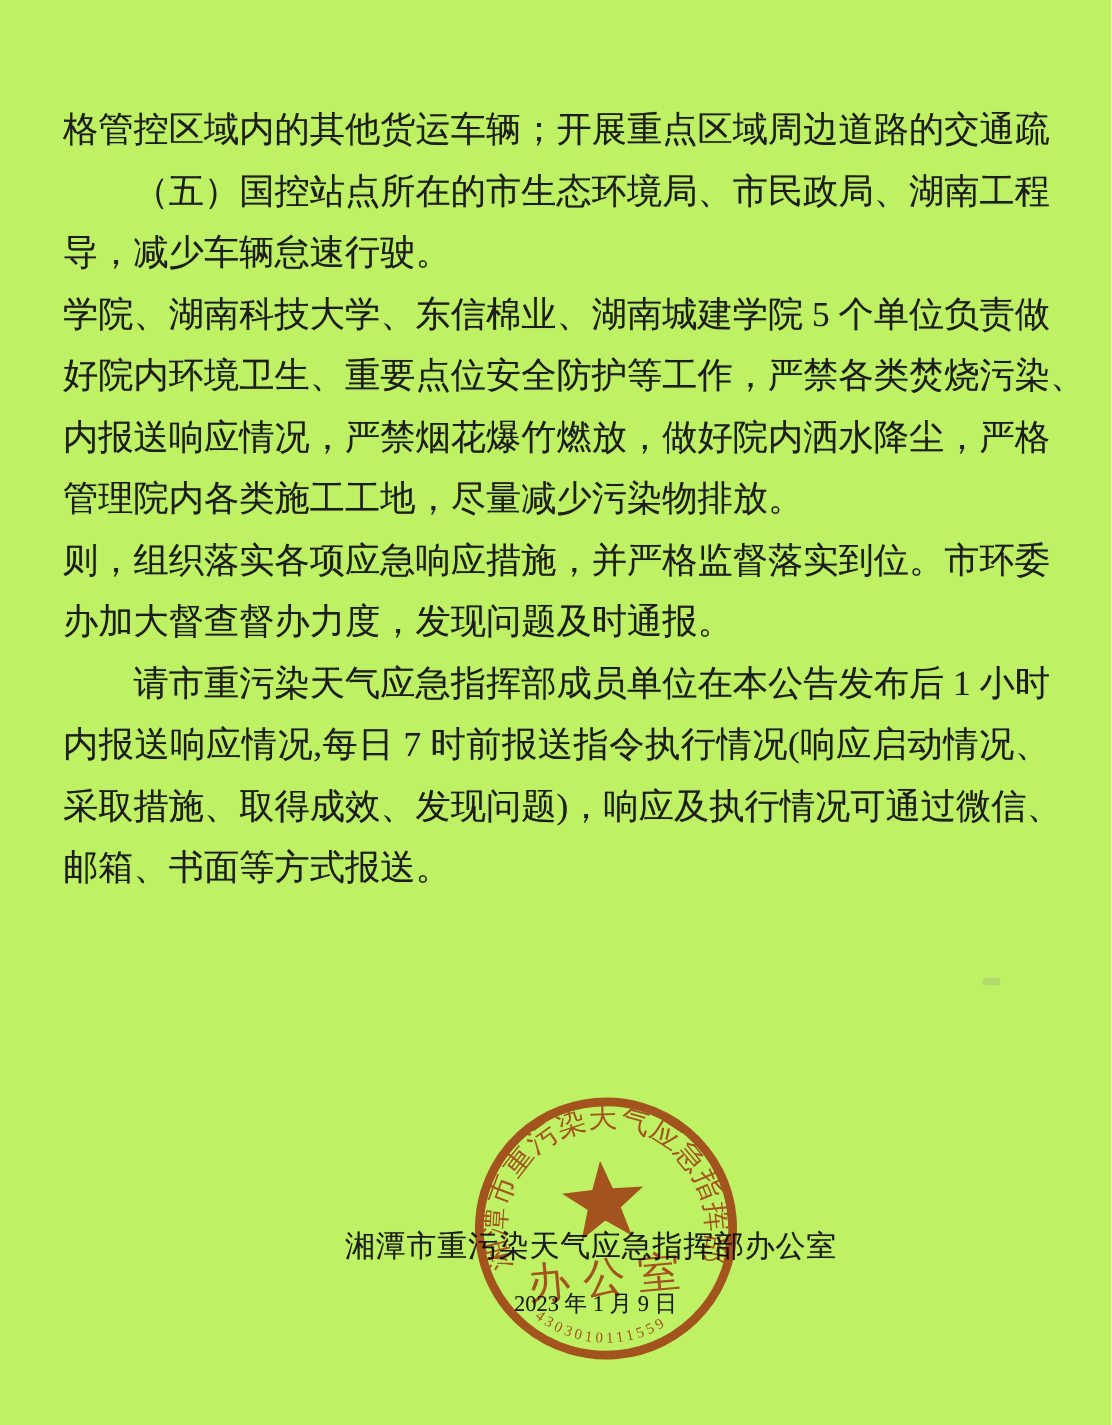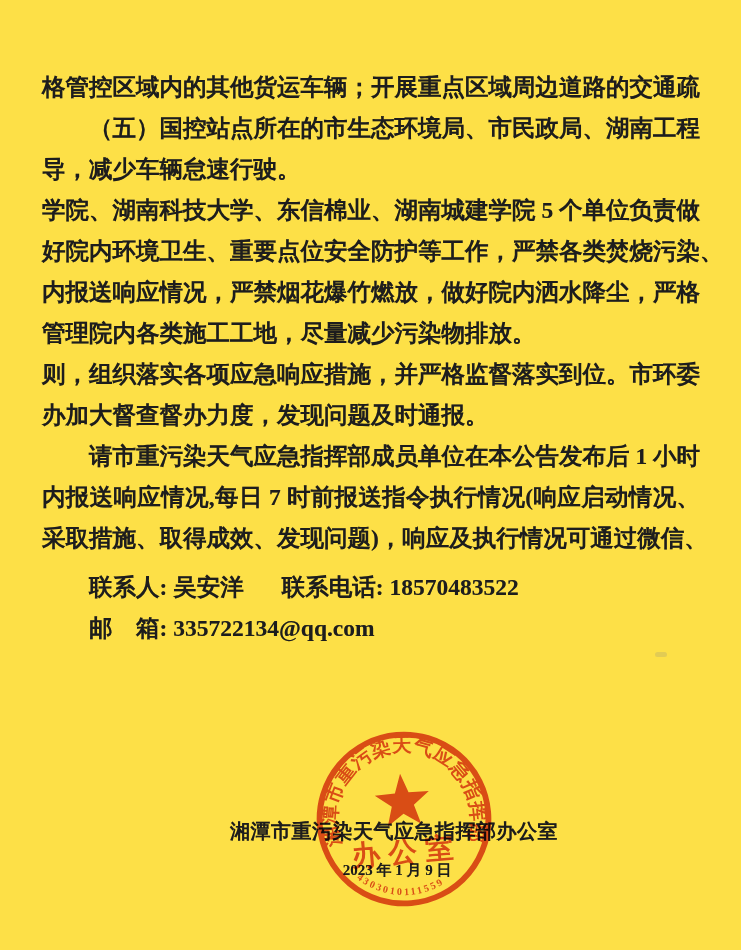--- a/index.html
+++ b/index.html
@@ -11,22 +11,21 @@
   }
   body {
     background: #fcfcfa;
     font-family: "Liberation Serif", "DejaVu Serif", serif;
     color: #1c1c1c;
     position: relative;
   }
   .page {
     position: absolute;
     inset: 0;
-    background: #fde047;
-    font-weight: bold;
+    background: #bef264;
   }
   
   .body-text {
     position: absolute;
     left: 42px;
     top: 67px;
     width: 658px;
     font-size: 23.5px;
     color: #1d1d1d;
     text-shadow: 0 0 0.5px rgba(40,40,40,.45);
@@ -107,26 +106,23 @@
         <div class="line">导，减少车辆怠速行驶。</div>
         <div class="line just">学院、湖南科技大学、东信棉业、湖南城建学院 5 个单位负责做</div>
         <div class="line just">好院内环境卫生、重要点位安全防护等工作，严禁各类焚烧污染、</div>
         <div class="line just">内报送响应情况，严禁烟花爆竹燃放，做好院内洒水降尘，严格</div>
         <div class="line">管理院内各类施工工地，尽量减少污染物排放。</div>
         <div class="line just">则，组织落实各项应急响应措施，并严格监督落实到位。市环委</div>
         <div class="line">办加大督查督办力度，发现问题及时通报。</div>
         <div class="line just ind">请市重污染天气应急指挥部成员单位在本公告发布后 1 小时</div>
         <div class="line just">内报送响应情况,每日 7 时前报送指令执行情况(响应启动情况、</div>
         <div class="line just">采取措施、取得成效、发现问题)，响应及执行情况可通过微信、</div>
+        <div class="line">邮箱、书面等方式报送。</div>
       </div>
 
-    <div class="contact-block">
-      <div class="line ind"><span>联系人: </span><span>吴安洋</span><span class="phone-label">联系电话: </span><span>18570483522</span></div>
-      <div class="line ind"><span>邮    箱: </span><span>335722134@qq.com</span></div>
-    </div>
   </div>
 
   <div class="signature-line">湘潭市重污染天气应急指挥部办公室</div>
   <div class="date-line">2023 年 1 月 9 日</div>
 
   <svg class="seal" viewBox="0 0 180 180" aria-hidden="true">
     <defs>
       <path id="arcTop" d="M 28.8 108.7 A 64 64 0 1 1 151.2 108.7" fill="none"></path>
       <path id="arcBottom" d="M 34.8 136.3 A 72 72 0 0 0 145.2 136.3" fill="none"></path>
     </defs>

